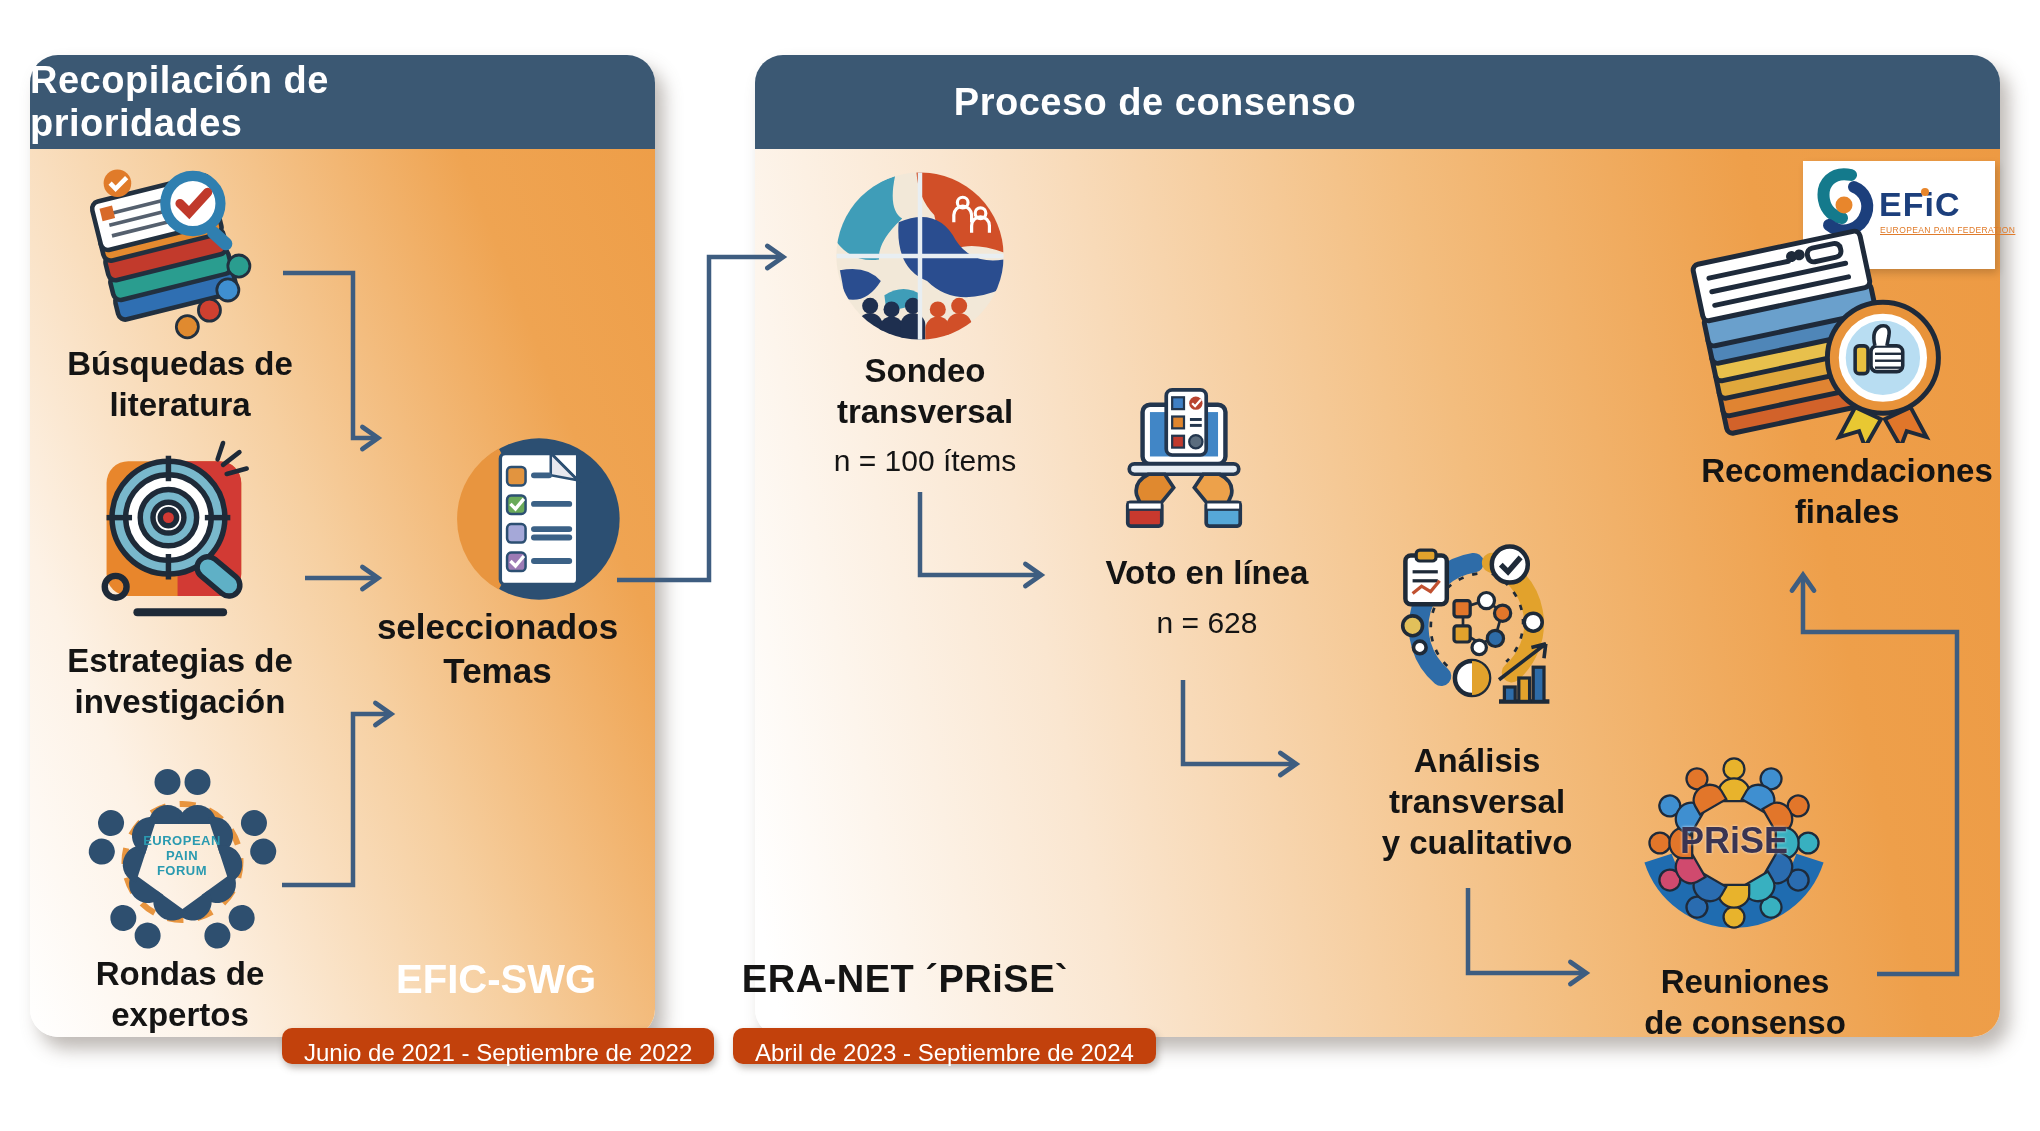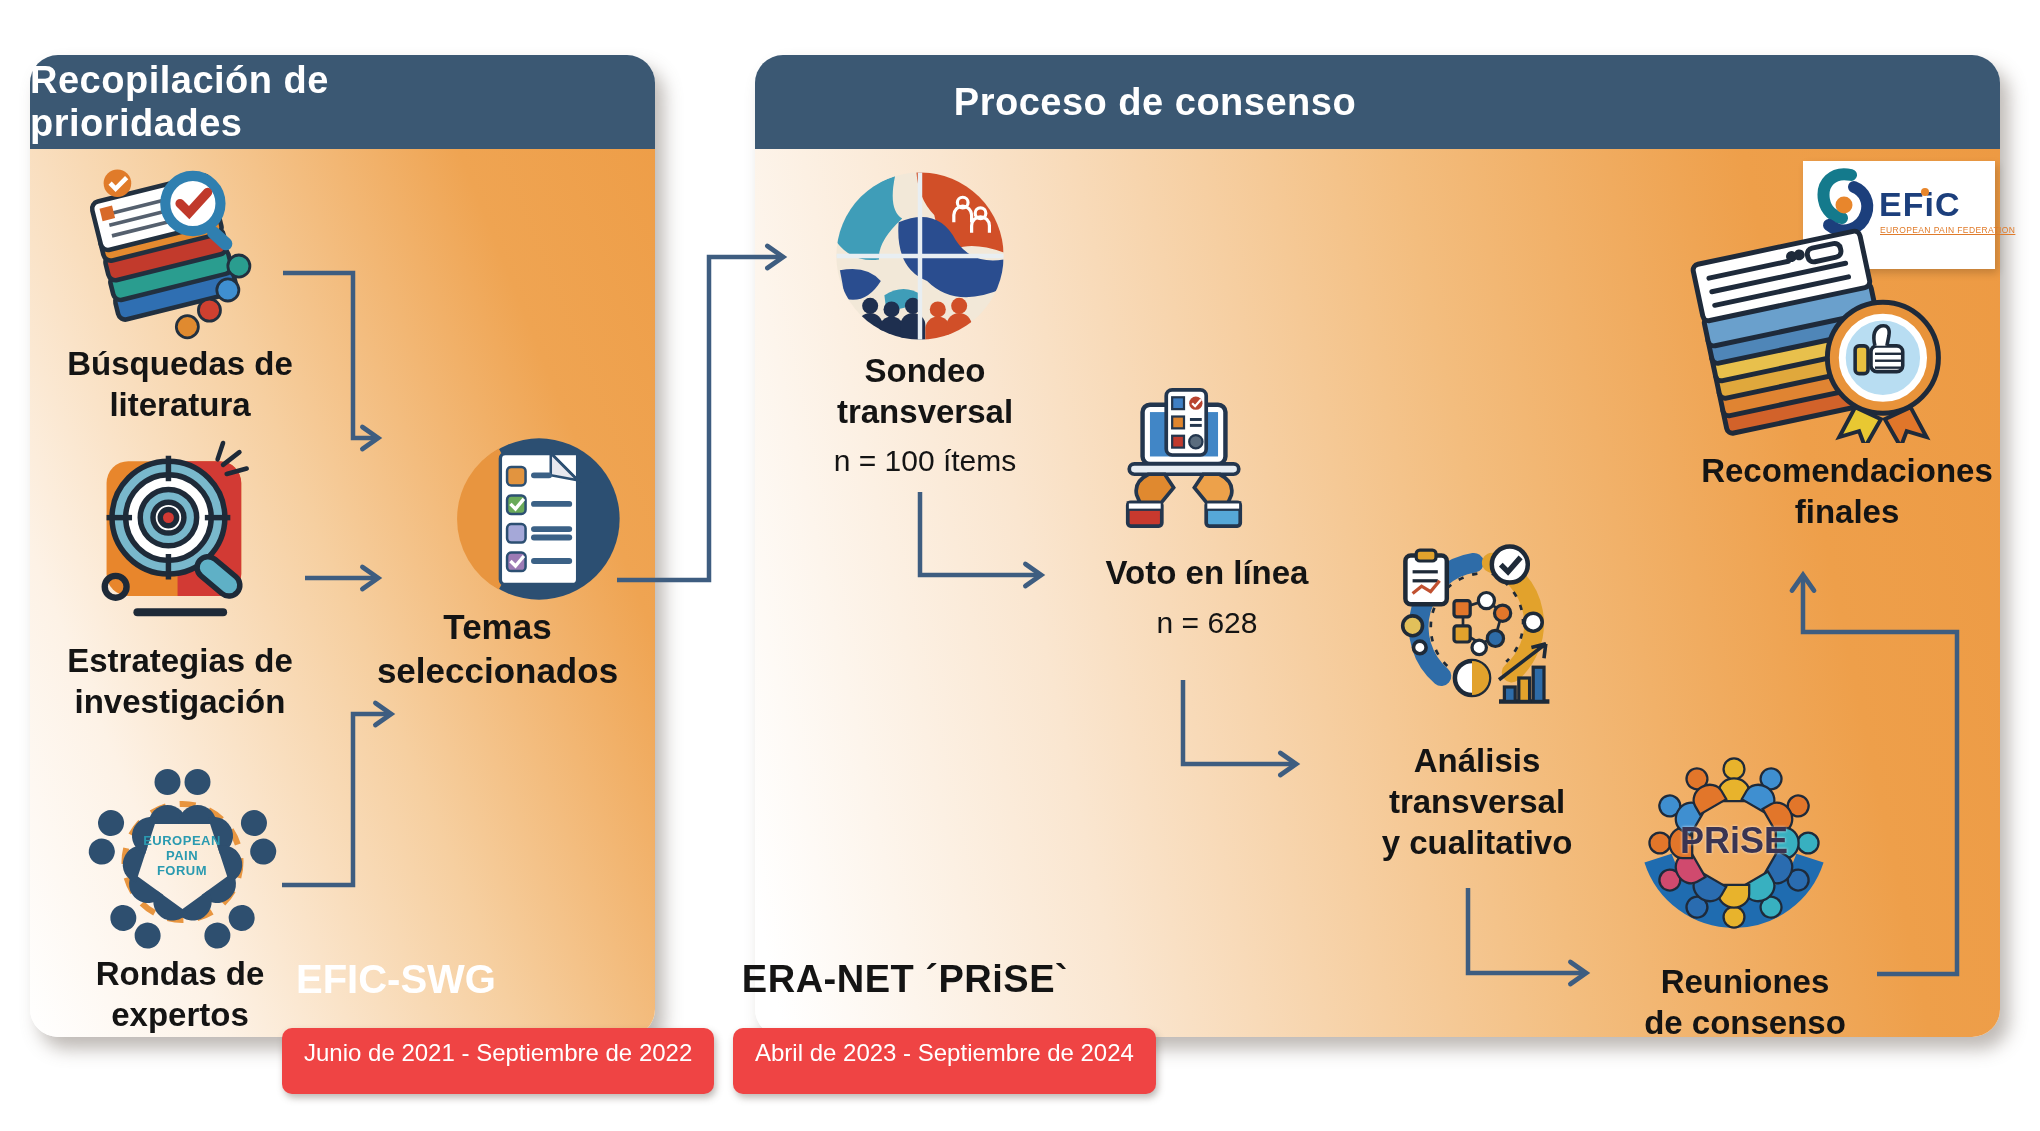--- a/index.html
+++ b/index.html
@@ -17,25 +17,25 @@
   .body-left{background:linear-gradient(68deg,#ffffff 0%,#fdf2e6 20%,#f6cfa0 50%,#efa452 80%,#ee9e48 100%);}
   .body-right{background:linear-gradient(78deg,#ffffff 2%,#fae6d0 26%,#f3bd7e 58%,#ee9f4a 82%,#ed9a43 100%);}
   .panel-title{position:absolute;top:0;height:94px;display:flex;align-items:center;justify-content:center;
                color:#ffffff;font-size:38px;font-weight:bold;letter-spacing:.5px;}
   .title-left{left:0;width:515px;}
   .title-right{left:0;width:800px;}
 
   
   .lbl{font-weight:bold;color:#141414;text-align:center;font-size:33px;line-height:41px;}
   .sub{font-weight:normal;color:#141414;text-align:center;font-size:30px;line-height:36px;}
-  .white-big{color:#ffffff;font-size:40px;font-weight:bold;text-align:left;}
+  .white-big{color:#ffffff;font-size:40px;font-weight:bold;text-align:right;}
   .black-big{color:#141414;font-size:38px;font-weight:bold;text-align:center;letter-spacing:.5px;}
 
   
-  .badge{position:absolute;height:66px;line-height:50px;padding:0 22px;background:#ef4444;
+  .badge{position:absolute;height:36px;line-height:50px;padding:0 22px;background:#c2410c;
          border-radius:10px;color:#ffffff;font-size:24px;white-space:nowrap;
          box-shadow:2px 4px 7px rgba(110,100,90,.45);}
 
   
   .epf-text{color:#2a9ab0;font-weight:bold;font-size:13px;line-height:15px;text-align:center;letter-spacing:.5px;}
   .prise-text{color:#3a3452;font-weight:bold;font-size:36px;text-align:center;
               text-shadow:0 0 3px rgba(255,255,255,.8);}
 
   
   .efic-box{position:absolute;background:#ffffff;box-shadow:3px 4px 8px rgba(0,0,0,.18);}
@@ -173,22 +173,22 @@
         <g stroke="#3b6186" stroke-width="3.5" stroke-linecap="round">
           <line x1="47" y1="24" x2="56" y2="24"></line>
           <line x1="47" y1="41" x2="68" y2="41"></line>
           <line x1="47" y1="56" x2="68" y2="56"></line>
             <line x1="47" y1="61" x2="68" y2="61"></line>
           <line x1="47" y1="75" x2="68" y2="75"></line>
         </g>
       </svg>
     </div>
     <div class="abs lbl" style="left:285px;top:550px;width:365px;font-size:35px;line-height:44px;">
+      <div>seleccionados</div>
       <div>Temas</div>
-      <div>seleccionados</div>
     </div>
 
     <div class="abs white-big" style="left:266px;top:902px;width:300px;">EFIC-SWG</div>
   </div>
 
   <div class="badge" style="left:282px;top:1028px;">Junio de 2021 - Septiembre de 2022</div>
 
   <div class="panel panel-right">
     <div class="panel-header"></div>
     <div class="panel-body body-right"></div>

